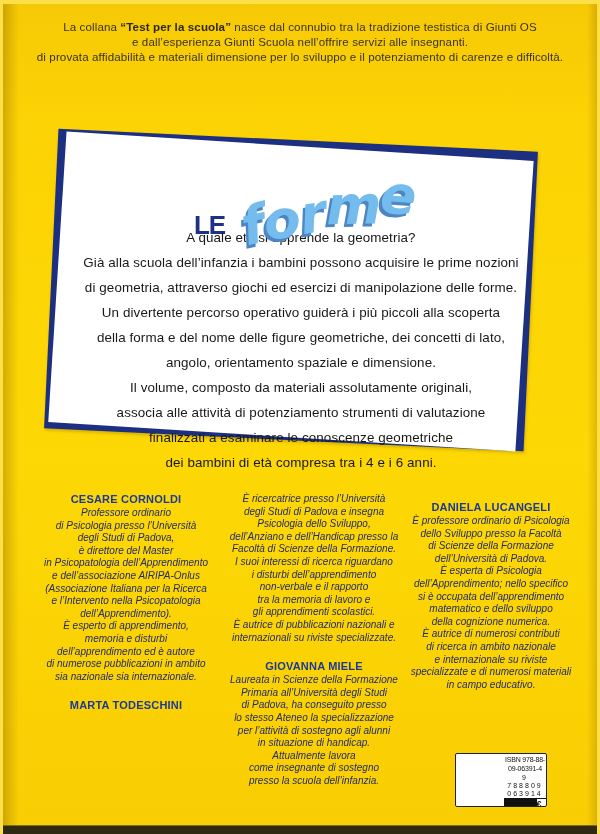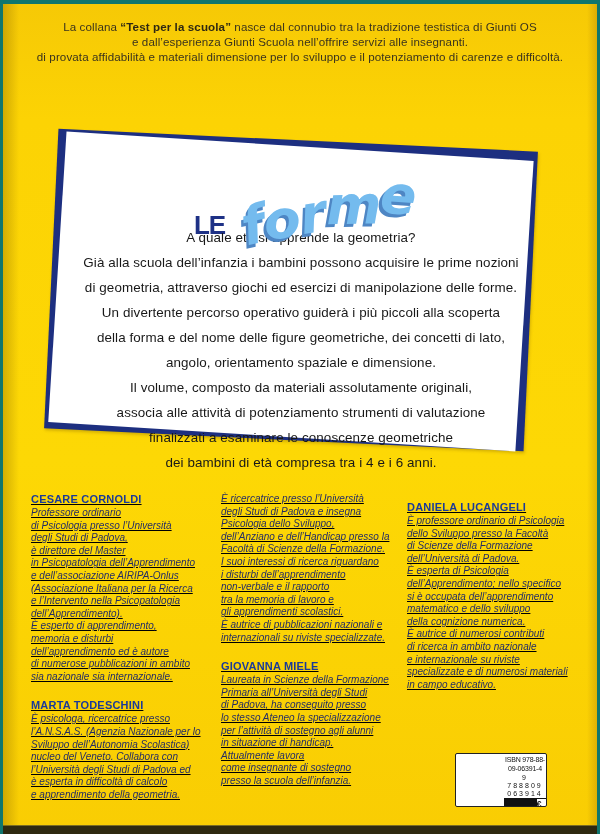--- a/index.html
+++ b/index.html
@@ -1,19 +1,19 @@
 <!DOCTYPE html>
 <html><head>
 <meta charset="utf-8">
 <style>
   * { margin:0; padding:0; box-sizing:border-box; }
   html,body { background:#ffffff; }
   body { font-family:"Liberation Sans","DejaVu Sans",sans-serif; }
 
-  .page { position:relative; width:600px; height:834px; background:#0f766e; overflow:hidden; }
+  .page { position:relative; width:600px; height:834px; background:#fde047; overflow:hidden; }
 
   
   .cover {
     position:absolute; left:3px; right:3px; top:4px; bottom:0;
     background:linear-gradient(180deg,#f6c906 0%, #fcd304 14%, #fdd805 55%, #f9cd03 100%);
     overflow:hidden;
   }
   .cover::before { 
     content:''; position:absolute; left:0; top:0; bottom:0; width:16px;
     background:linear-gradient(90deg, rgba(110,80,0,.30), rgba(110,80,0,0)); z-index:5; pointer-events:none;
@@ -64,21 +64,21 @@
   .t-script span:nth-child(5){ transform:translateY(-10px) rotate(9deg); }
 
   .blurb {
     margin-top:1px; font-size:13.4px; line-height:25px; color:#181818;
     white-space:pre-line; letter-spacing:.1px;
   }
 
   
   .authors {
     position:absolute; left:28px; top:489px; width:544px;
-    display:flex; text-align:left; z-index:2;text-decoration:underline;
+    display:flex; text-align:center; z-index:2;
   }
   .author-col { display:flex; flex-direction:column; }
   .col-1 { width:190px; }
   .col-2 { width:186px; }
   .col-3 { width:168px; padding-top:8px; }
   .author-block + .author-block { margin-top:16px; }
   .author-name { font-size:11px; font-weight:700; color:#1a3a99; letter-spacing:.2px; margin-bottom:2px; }
   .author-bio {
     font-size:10px; line-height:12.6px; font-style:italic; color:#232c66;
     white-space:pre-line;
@@ -160,27 +160,20 @@
 e l’Intervento nella Psicopatologia
 dell’Apprendimento).
 È esperto di apprendimento,
 memoria e disturbi
 dell’apprendimento ed è autore
 di numerose pubblicazioni in ambito
 sia nazionale sia internazionale.</div>
         </div>
         <div class="author-block">
           <div class="author-name">MARTA TODESCHINI</div>
-          <div class="author-bio">È psicologa, ricercatrice presso
-l’A.N.S.A.S. (Agenzia Nazionale per lo
-Sviluppo dell’Autonomia Scolastica)
-nucleo del Veneto. Collabora con
-l’Università degli Studi di Padova ed
-è esperta in difficoltà di calcolo
-e apprendimento della geometria.</div>
         </div>
       </div>
       <div class="author-col col-2">
         <div class="author-block">
           <div class="author-bio">È ricercatrice presso l’Università
 degli Studi di Padova e insegna
 Psicologia dello Sviluppo,
 dell’Anziano e dell’Handicap presso la
 Facoltà di Scienze della Formazione.
 I suoi interessi di ricerca riguardano

